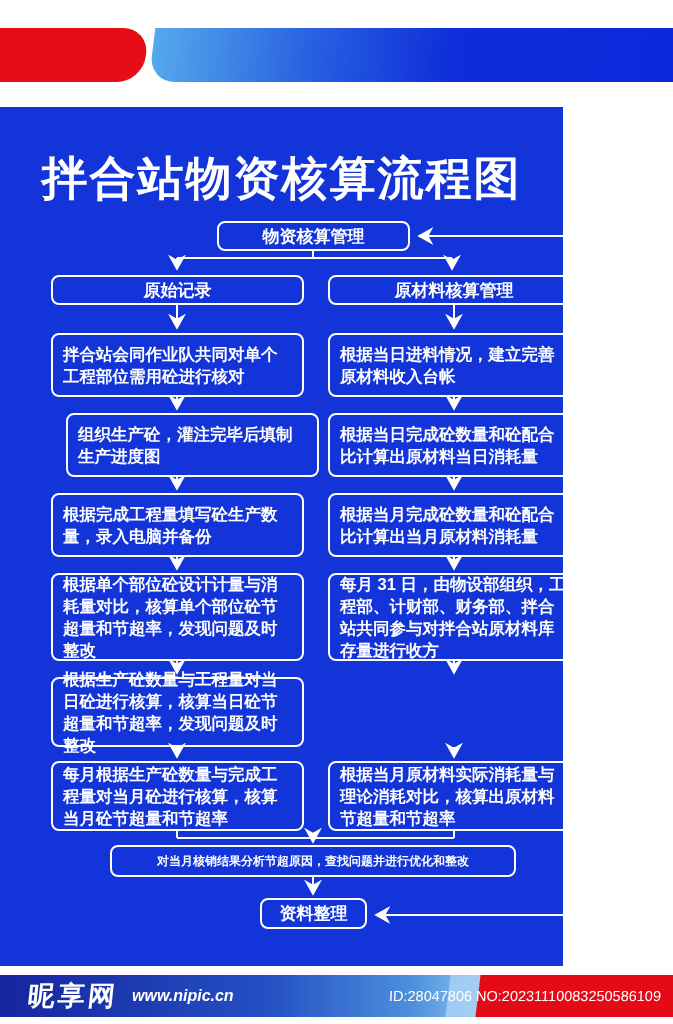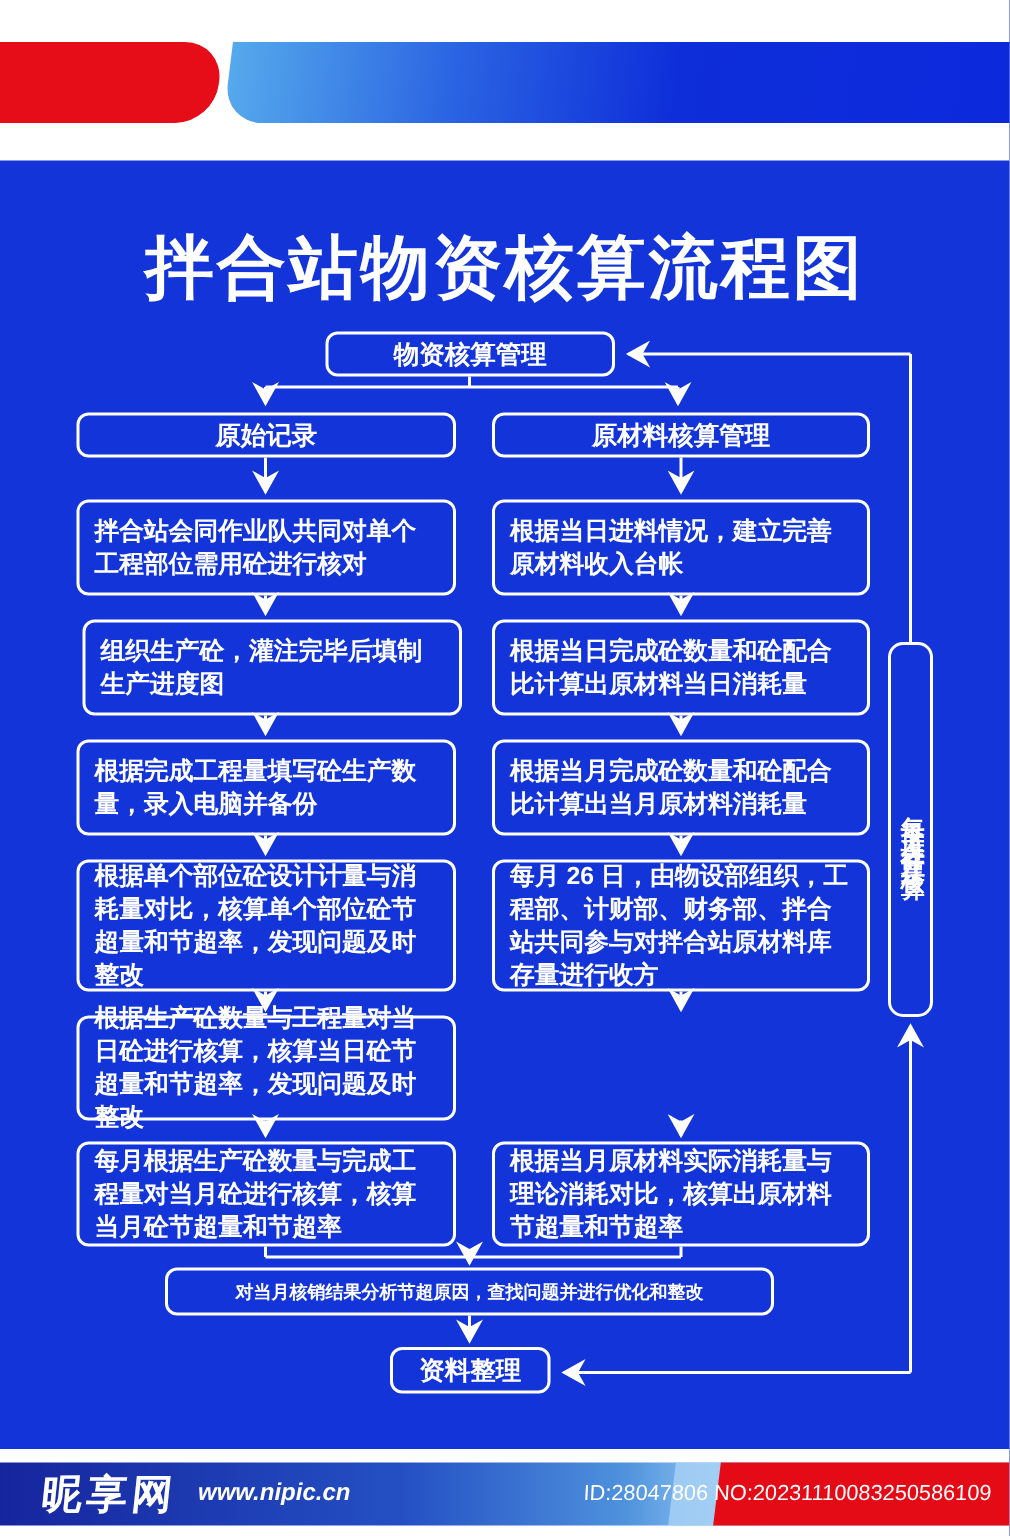--- a/index.html
+++ b/index.html
@@ -19,21 +19,21 @@
   }
   .ribbon-blue{
     position:absolute;left:152px;top:28px;width:545px;height:54px;
     background:linear-gradient(90deg,#55a9ec 0%,#2a63e2 28%,#0e2ed9 55%,#0c28dc 100%);
     border-radius:0 0 0 26px;
     transform:skewX(-7deg);
   }
 
   
   .panel{
-    position:absolute;left:0;top:107px;width:673px;height:859px;
+    position:absolute;left:0;top:107px;width:563px;height:859px;
     background:#1234d8;
   }
   .poster-title{
     position:absolute;left:0;top:41px;width:100%;
     text-align:center;color:#ffffff;
     font-size:46px;font-weight:700;letter-spacing:2px;
     white-space:nowrap;
   }
 
   
@@ -47,21 +47,21 @@
   .node.center{justify-content:center;text-align:center;}
   .node.body{font-size:16.5px;line-height:22px;padding:18px 10px;text-align:left;}
   .node.head{font-size:17px;}
 
   .n-root   {left:217px;top:114px;width:193px;height:30px;font-size:17px;}
   .n-lhead  {left:51px; top:168px;width:253px;height:30px;}
   .n-rhead  {left:328px;top:168px;width:252px;height:30px;}
 
   .n-l0{left:51px; top:226px;width:253px;height:64px;}
   .n-r0{left:328px;top:226px;width:252px;height:64px;}
-  .n-l1{left:55px; top:306px;width:253px;height:64px;}
+  .n-l1{left:66px; top:306px;width:253px;height:64px;}
   .n-r1{left:328px;top:306px;width:252px;height:64px;}
   .n-l2{left:51px; top:386px;width:253px;height:64px;}
   .n-r2{left:328px;top:386px;width:252px;height:64px;}
   .n-l3{left:51px; top:466px;width:253px;height:88px;}
   .n-r3{left:328px;top:466px;width:252px;height:88px;}
   .n-l4{left:51px; top:570px;width:253px;height:70px;font-size:15.5px;line-height:20px;}
   .n-r4{left:328px;top:570px;width:252px;height:70px;}
   .n-l5{left:51px; top:654px;width:253px;height:70px;font-size:15.5px;line-height:20px;}
   .n-r5{left:328px;top:654px;width:252px;height:70px;font-size:15.5px;line-height:20px;}
 
@@ -164,21 +164,21 @@
     <div class="node center head n-lhead">原始记录</div>
     <div class="node center head n-rhead">原材料核算管理</div>
 
     <div class="node body n-l0">拌合站会同作业队共同对单个工程部位需用砼进行核对</div>
     <div class="node body n-r0">根据当日进料情况，建立完善原材料收入台帐</div>
     <div class="node body n-l1">组织生产砼，灌注完毕后填制生产进度图</div>
     <div class="node body n-r1">根据当日完成砼数量和砼配合比计算出原材料当日消耗量</div>
     <div class="node body n-l2">根据完成工程量填写砼生产数量，录入电脑并备份</div>
     <div class="node body n-r2">根据当月完成砼数量和砼配合比计算出当月原材料消耗量</div>
     <div class="node body n-l3">根据单个部位砼设计计量与消耗量对比，核算单个部位砼节超量和节超率，发现问题及时整改</div>
-    <div class="node body n-r3">每月 26 日，由物设部组织，工程部、计财部、财务部、拌合站共同参与对拌合站原材料库存量进行收方</div>
+    <div class="node body n-r3">每月 31 日，由物设部组织，工程部、计财部、财务部、拌合站共同参与对拌合站原材料库存量进行收方</div>
     <div class="node body n-l4">根据生产砼数量与工程量对当日砼进行核算，核算当日砼节超量和节超率，发现问题及时整改</div>
     <div class="node body n-l5">每月根据生产砼数量与完成工程量对当月砼进行核算，核算当月砼节超量和节超率</div>
     <div class="node body n-r5">根据当月原材料实际消耗量与理论消耗对比，核算出原材料节超量和节超率</div>
 
     <div class="node center n-merge">对当月核销结果分析节超原因，查找问题并进行优化和整改</div>
     <div class="node center n-final">资料整理</div>
     <div class="node n-side">每季度进行开票核算</div>
   </div>
 
   <div class="footer-bar">

